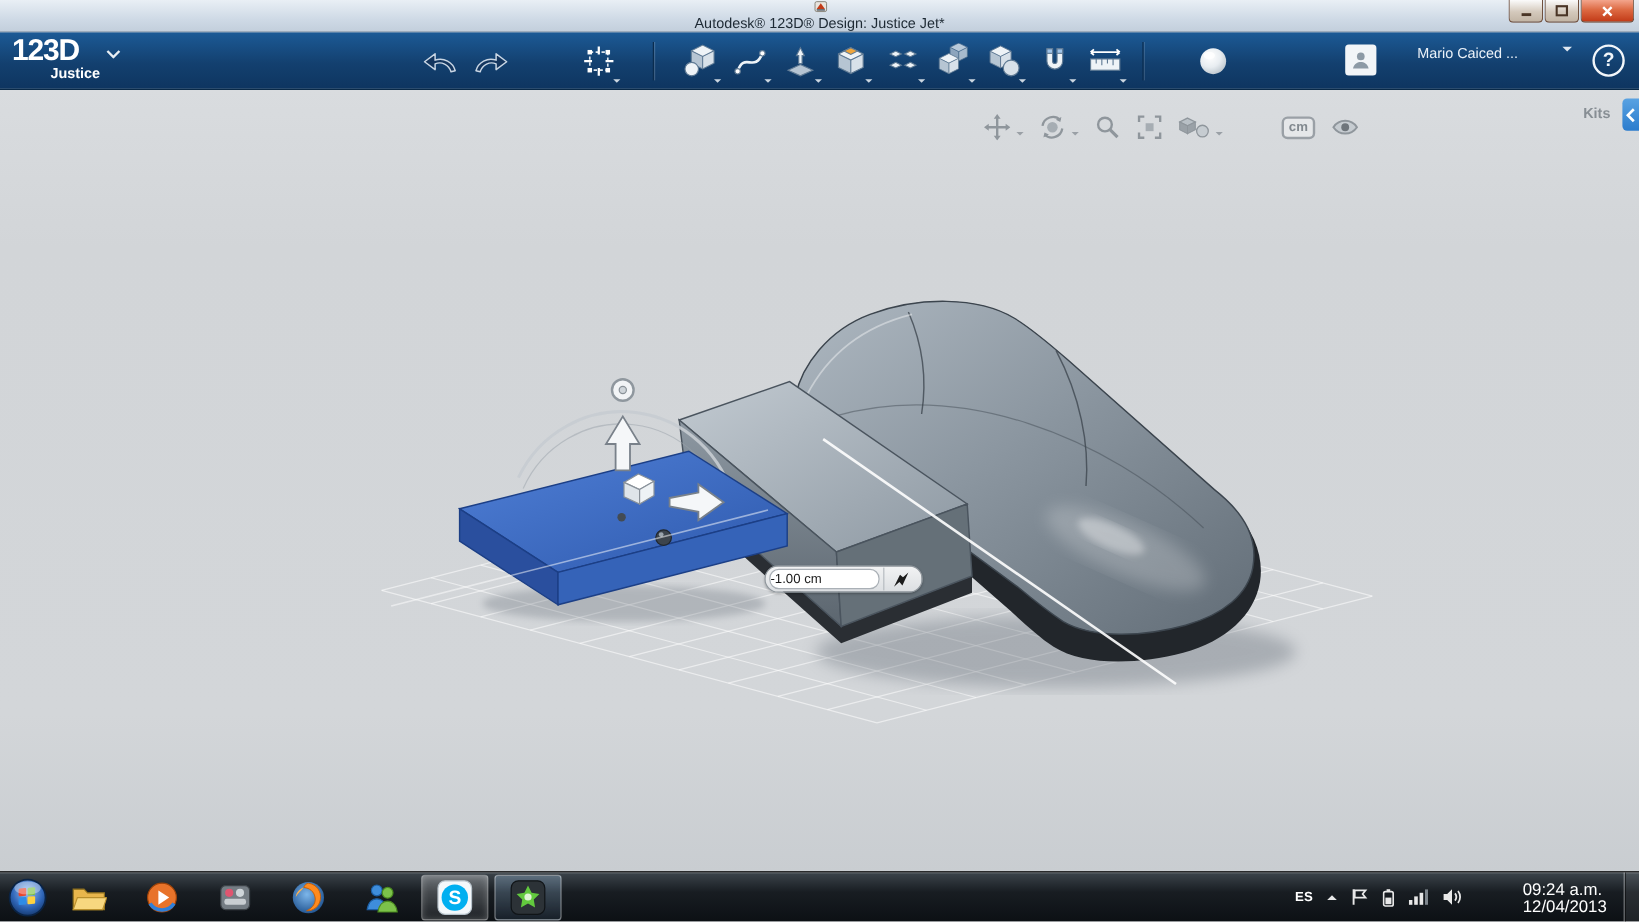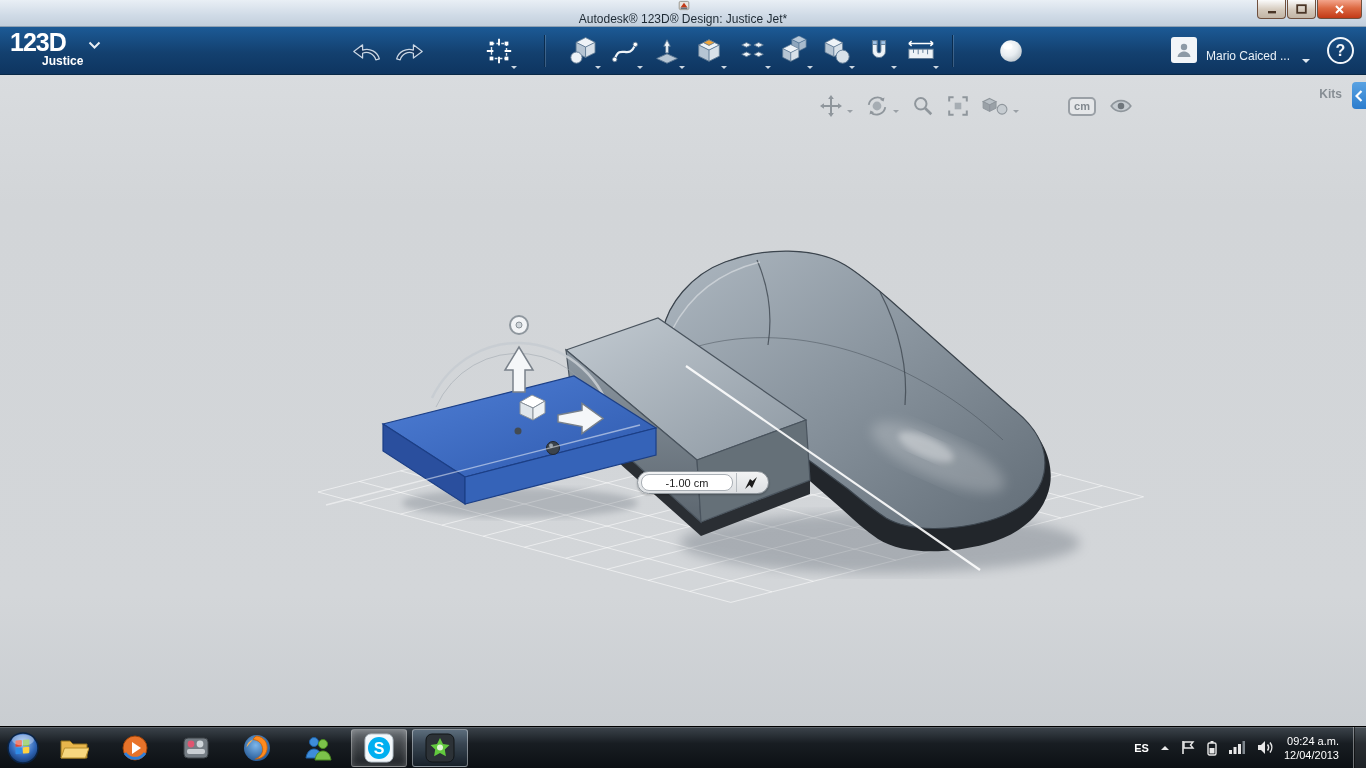--- a/index.html
+++ b/index.html
@@ -24,21 +24,21 @@
   .logo .big { font-size:25px; font-weight:700; letter-spacing:-1px; line-height:24px; }
   .logo .sub { font-size:12px; font-weight:700; margin-left:32px; display:block; line-height:13px;}
   .logochev { position:absolute; left:88px; top:14px; }
   .tbtn { position:absolute; top:5px; width:38px; height:38px; border-radius:3px;
     display:flex; align-items:center; justify-content:center; }
   .ticon { width:30px; height:30px; }
   .dd { position:absolute; right:1px; bottom:1px; width:0; height:0;
     border:3.5px solid transparent; border-top-color:#cdd8e2; border-bottom-width:0; }
   .sep { position:absolute; top:8px; width:1px; height:32px; background:#0a2c4e;
     box-shadow:1px 0 0 rgba(255,255,255,.18); }
-  .userbox { position:absolute; right:56px; top:10px; display:flex; align-items:flex-end; }
+  .userbox { position:absolute; right:56px; top:10px; display:flex; align-items:flex-start;gap:25px; }
   .avatar { width:26px; height:26px; background:#f2f5f8; border-radius:3px;
     display:flex; align-items:center; justify-content:center; }
   .uname { color:#eaf1f8; font-size:12px; margin:0 8px 0 9px; width:88px; overflow:hidden;
     white-space:nowrap; }
   .ucar { width:0; height:0; border:4px solid transparent; border-top-color:#dfe8f1;
     border-bottom-width:0; margin-top:2px; }
   .help { position:absolute; right:12px; top:10px; width:27px; height:27px; border:2.5px solid #f2f6fa;
     border-radius:50%; color:#f2f6fa; font-size:16px; font-weight:700;
     display:flex; align-items:center; justify-content:center; }
 
@@ -59,42 +59,42 @@
     font-size:11px; color:#82898f; display:flex; align-items:center; justify-content:center;
     background:rgba(255,255,255,.35); font-weight:700;margin-left:36px; }
   .vcube { position:absolute; right:12px; top:50px; width:92px; height:100px; }
   .vcube .home { position:absolute; left:-4px; top:2px; }
   .vcube .car { position:absolute; left:40px; bottom:0; width:0; height:0;
     border:4px solid transparent; border-top-color:#9aa0a6; border-bottom-width:0; }
   .dimbox { position:absolute; left:637px; top:396px; width:132px; height:23px;
     background:linear-gradient(#f2f3f4,#dcdfe2); border:1px solid #8f969c; border-radius:12px;
     display:flex; align-items:center; padding:0 3px; box-shadow:0 1px 2px rgba(0,0,0,.25); }
   .dimbox input { width:92px; height:17px; border:1px solid #aab0b6; border-radius:8px;
-    background:#fff; font-size:11px; text-align:center; color:#1c1c1c;
+    background:#fff; font-size:11px; text-align:left; color:#1c1c1c;
     font-family:"Liberation Sans",sans-serif; outline:none; }
   .dimapply { width:28px; height:19px; display:flex; align-items:center; justify-content:center;
     border-left:1px solid #b7bcc1; margin-left:3px; }
 
   
   .taskbar { height:42px; background:linear-gradient(#3c444b,#181d22 40%,#0c1014);
     border-top:1px solid #000; display:flex; align-items:center; position:relative;
     box-shadow:inset 0 1px 0 rgba(255,255,255,.18); }
   .orb { width:36px; height:36px; margin-left:5px; }
   .task { width:56px; height:38px; margin-left:5px; border-radius:3px;
     display:flex; align-items:center; justify-content:center; }
   .task.open { background:linear-gradient(rgba(255,255,255,.28),rgba(255,255,255,.07));
     border:1px solid rgba(255,255,255,.35); box-shadow:inset 0 0 6px rgba(255,255,255,.25); }
   .task.active { background:linear-gradient(rgba(180,220,255,.30),rgba(120,170,220,.10));
     border:1px solid rgba(255,255,255,.4); }
   .traysp { flex:1; }
   .tray { display:flex; align-items:center; gap:12px; color:#fff; margin-right:10px; }
   .tray .lang { font-size:11px; font-weight:700; }
   .trayup { width:0; height:0; border:4px solid transparent; border-bottom-color:#e8e8e8;
     border-top-width:0; }
-  .clock { text-align:right; color:#fff; font-size:11px; line-height:14px; margin-right:14px; }
+  .clock { text-align:left; color:#fff; font-size:14px; line-height:14px; margin-right:14px;margin-left:40px; }
   .showdesk { width:13px; height:42px; background:rgba(255,255,255,.08);
     border-left:1px solid rgba(255,255,255,.35); box-shadow:inset 1px 0 0 rgba(0,0,0,.5); }
 </style>
 </head>
 <body>
 
 <svg width="0" height="0" style="position:absolute">
   <defs>
     <g id="cube">
       <path d="M16 4 27 9.5 16 15 5 9.5Z" fill="#eef3f7"></path>

